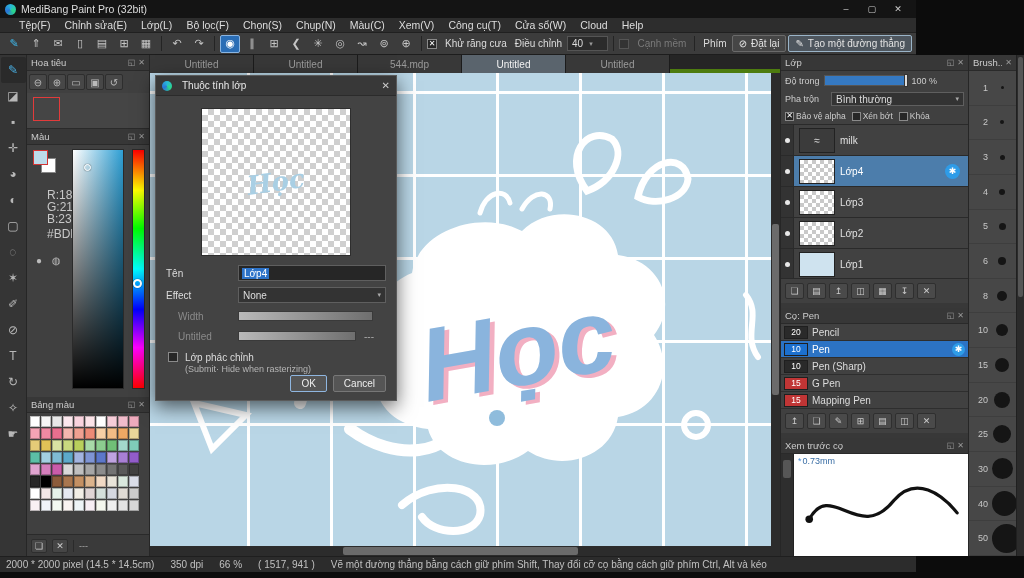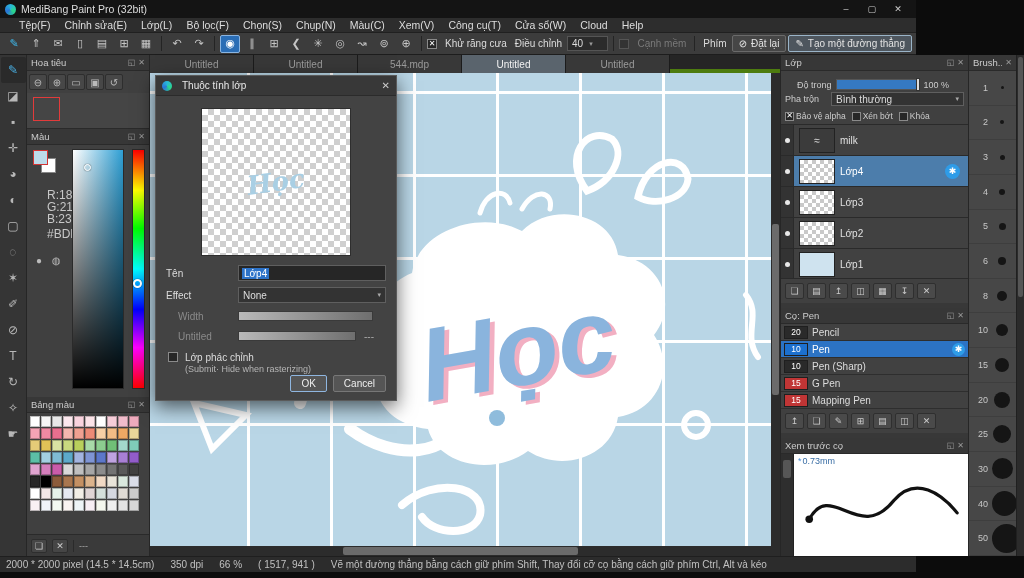--- a/index.html
+++ b/index.html
@@ -90,21 +90,21 @@
 .dis-bar.short{width:118px}
 .dash-val{margin-left:8px;font-size:10px;color:#aaa}
 .dlg-check{display:flex;align-items:flex-start;gap:4px;margin:8px 12px 0}
 .dlg-check .l1{font-size:10px;color:#ddd;line-height:12px}
 .dlg-check .l2{font-size:9px;color:#b5b5b5;line-height:11px}
 .dlg-buttons{position:absolute;right:10px;bottom:8px;display:flex;gap:6px}
 .dlg-btn{height:17px;padding:0 10px;background:#555;border:1px solid #777;border-radius:2px;font-size:10px;color:#eee;display:flex;align-items:center;justify-content:center}
 .dlg-btn.focus{border-color:#8fb6e0}
 
 .right-panels{position:absolute;left:780px;top:0;width:188px;height:501px;background:#404040;border-left:1px solid #262626;display:flex;flex-direction:column}
-.opacity-row{height:19px;flex:none;display:flex;align-items:flex-end;padding:0 16px;gap:4px}
+.opacity-row{height:19px;flex:none;display:flex;align-items:center;padding:0 4px;gap:4px}
 .small-lbl{font-size:9px;color:#ccc;white-space:nowrap}
 .slider{position:relative;width:84px;height:11px;background:#262626;border:1px solid #555;flex:none}
 .slider .fill{position:absolute;left:0;top:0;bottom:0;width:100%;background:#3579c2}
 .slider .handle{position:absolute;right:-1px;top:-2px;width:4px;height:13px;background:#dcdcdc;border:1px solid #333}
 .blend-row{height:18px;flex:none;display:flex;align-items:center;padding:0 4px;gap:4px}
 .blend-row .dd{height:14px;flex:1}
 .checks-row{height:16px;flex:none;display:flex;align-items:center;padding:0 4px;gap:6px;font-size:8.5px;color:#ccc;white-space:nowrap}
 .cb.small{width:9px;height:9px;margin-right:2px}
 .layer-list{height:155px;flex:none;background:#373737;border-top:1px solid #2a2a2a;border-bottom:1px solid #2a2a2a;position:relative;overflow:hidden}
 .layer-row{height:31px;display:flex;align-items:center;background:#414141;border-bottom:1px solid #2a2a2a;position:relative;padding-right:8px}

